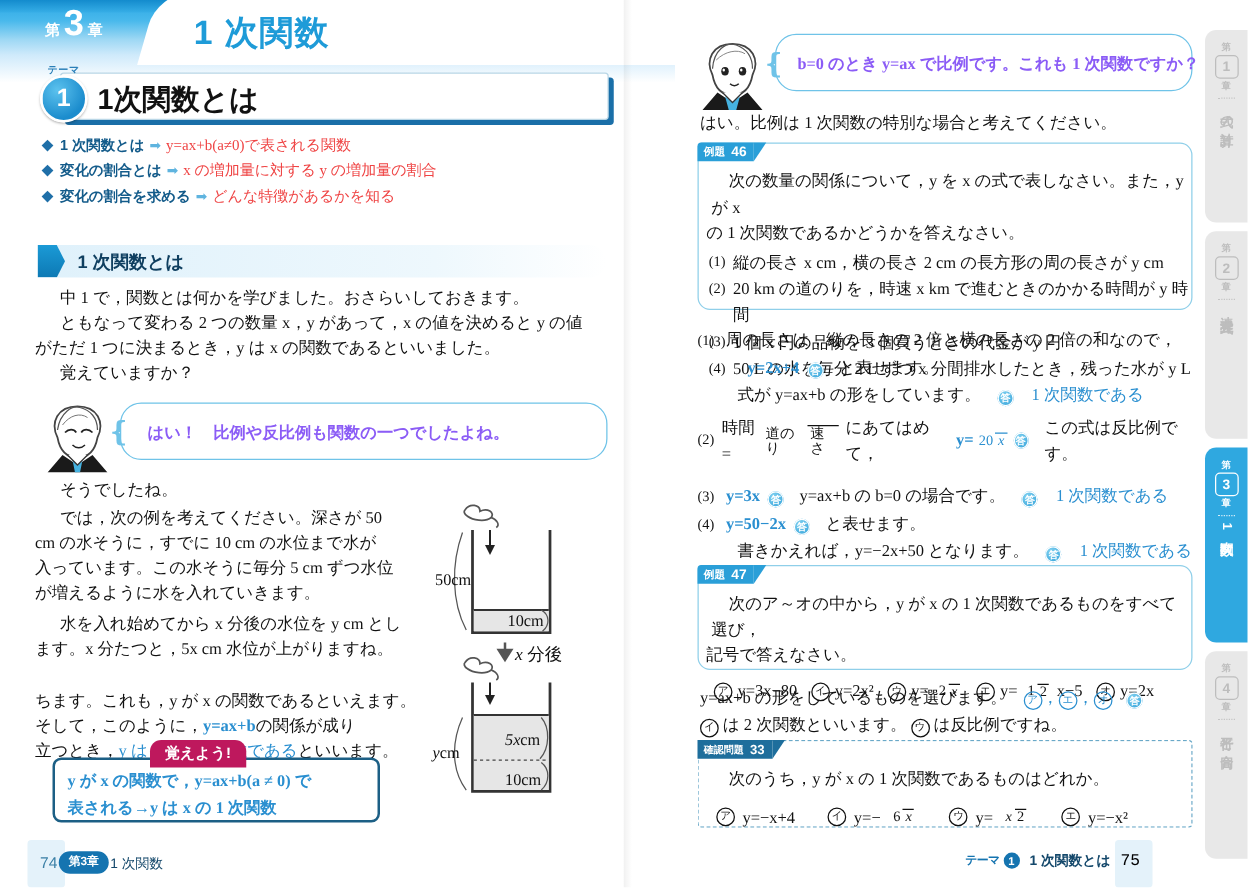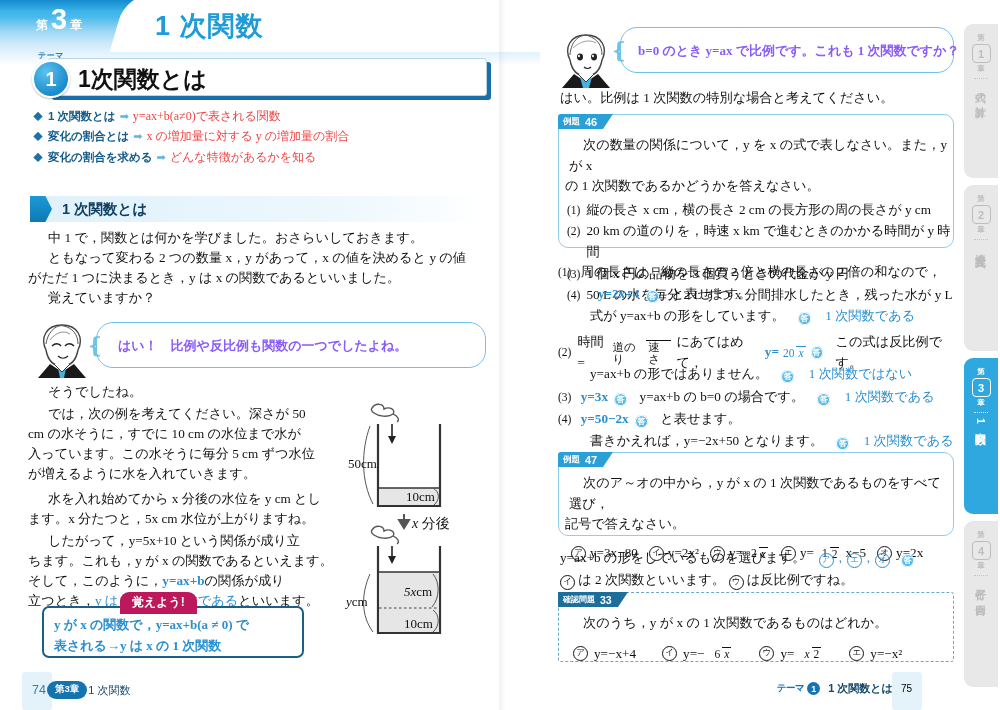--- a/index.html
+++ b/index.html
@@ -112,21 +112,21 @@
   
   .f-l{position:absolute;left:32px;top:681px;display:flex;align-items:center;gap:1px;}
   .f-l .pg{font-size:12.5px;color:#3a7fa5;font-family:"Liberation Sans",sans-serif;}
   .f-chip{background:#1574b0;color:#fff;font-size:9.5px;font-weight:bold;
     padding:2px 8px 3px;border-radius:9px;font-family:"Liberation Sans",sans-serif;}
   .f-nm{font-size:11px;color:#14486b;font-family:"Liberation Sans",sans-serif;}
   .f-tint{position:absolute;left:22px;top:672px;width:30px;height:38px;
     background:#e4f2fa;border-radius:3px;}
 
   .f-r{position:absolute;right:48px;top:681px;display:flex;align-items:center;gap:8px;}
-  .f-r .pg{font-size:10px;color:#000000;font-family:Liberation Sans, sans-serif;}
+  .f-r .pg{font-size:13px;color:#000000;font-family:Liberation Mono, monospace;}
   .f-theme{display:flex;align-items:center;gap:3px;}
   .f-theme .lbl{font-size:9.5px;font-weight:bold;color:#1574b0;
     font-family:"Liberation Sans",sans-serif;letter-spacing:-.5px;}
   .f-theme .num{width:13px;height:13px;border-radius:50%;background:#1574b0;color:#fff;
     font-size:9px;display:flex;align-items:center;justify-content:center;font-weight:bold;
     font-family:"Liberation Sans",sans-serif;}
   .f-rtint{position:absolute;right:38px;top:672px;width:30px;height:38px;
     background:#e4f2fa;border-radius:3px;}
 
   
@@ -263,21 +263,20 @@
     <div class="bub-txt" style="position:absolute;left:118px;top:337px;">はい！　比例や反比例も関数の一つでしたよね。</div>
 
     <div class="bt ind" style="left:34px;top:382px;">そうでしたね。</div>
 
     <div class="bt ind" style="left:34px;top:404px;width:300px;">では，次の例を考えてください。深さが 50</div>
     <div class="bt" style="left:28px;top:424px;width:310px;">cm の水そうに，すでに 10 cm の水位まで水が</div>
     <div class="bt" style="left:28px;top:444px;width:310px;">入っています。この水そうに毎分 5 cm ずつ水位</div>
     <div class="bt" style="left:28px;top:464px;width:310px;">が増えるように水を入れていきます。</div>
     <div class="bt ind" style="left:34px;top:489px;width:300px;">水を入れ始めてから x 分後の水位を y cm とし</div>
     <div class="bt" style="left:28px;top:509px;width:310px;">ます。x 分たつと，5x cm 水位が上がりますね。</div>
-    <div class="bt ind" style="left:34px;top:531px;width:300px;">したがって，y=5x+10 という関係が成り立</div>
     <div class="bt" style="left:28px;top:551px;width:310px;">ちます。これも，y が x の関数であるといえます。</div>
     <div class="bt" style="left:28px;top:571px;width:320px;">
       <span>そして，このように，</span><span class="blue" style="font-weight:bold;">y=ax+b</span><span>の関係が成り</span>
     </div>
     <div class="bt" style="left:28px;top:591px;width:320px;">
       <span>立つとき，</span><span class="blue">y は x の 1 次関数である</span><span>といいます。</span>
     </div>
 
     <div class="fig" style="left:328px;top:396px;">
       <svg width="168" height="250" viewBox="0 0 168 250">
@@ -416,25 +415,20 @@
       </span>
       <span style="margin-left:3px;">にあてはめて，</span>
       <span class="blue" style="font-weight:bold;margin-left:2px;">y=</span>
       <span class="fr b">
         <span class="n">20</span>
         <span class="d" style="font-style:italic;">x</span>
       </span>
       <span class="ansi">答</span>
       <span style="margin-left:10px;">この式は反比例です。</span>
     </div>
-    <div class="bt" style="left:50px;top:364px;width:390px;">
-      <span>y=ax+b の形ではありません。</span>
-      <span class="ansi" style="margin-left:10px;">答</span>
-      <span class="blue" style="margin-left:8px;">1 次関数ではない</span>
-    </div>
 
     <div class="bt" style="left:18px;top:387px;width:400px;">
       <span style="font-size:11.5px;">(3)</span>
       <span class="blue" style="font-weight:bold;margin-left:6px;">y=3x</span>
       <span class="ansi">答</span>
       <span style="margin-left:6px;">y=ax+b の b=0 の場合です。</span>
       <span class="ansi" style="margin-left:10px;">答</span>
       <span class="blue" style="margin-left:8px;">1 次関数である</span>
     </div>
 

